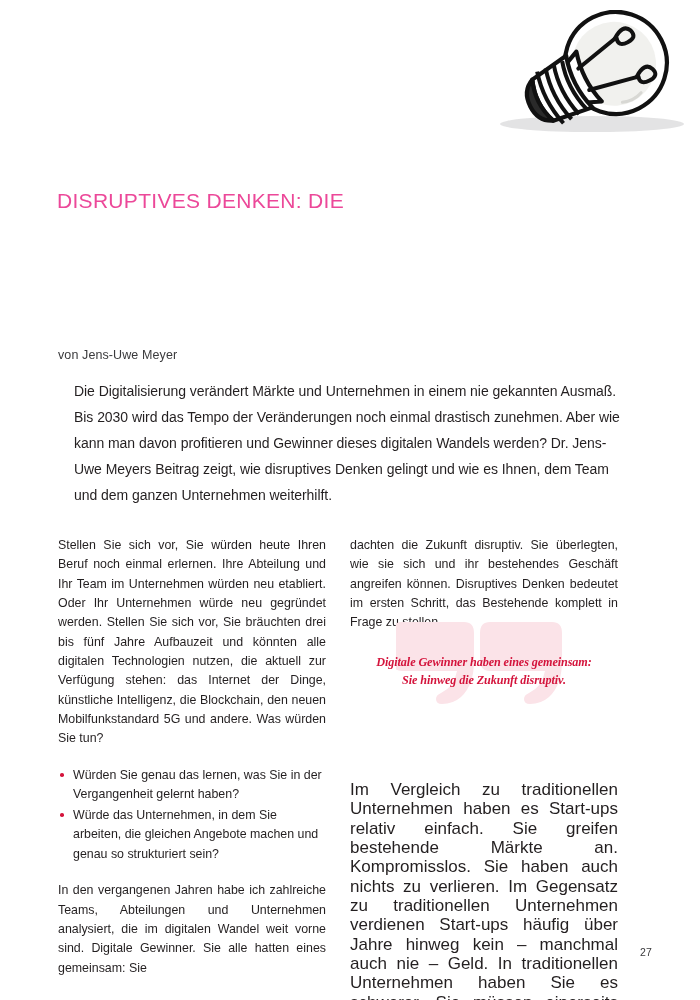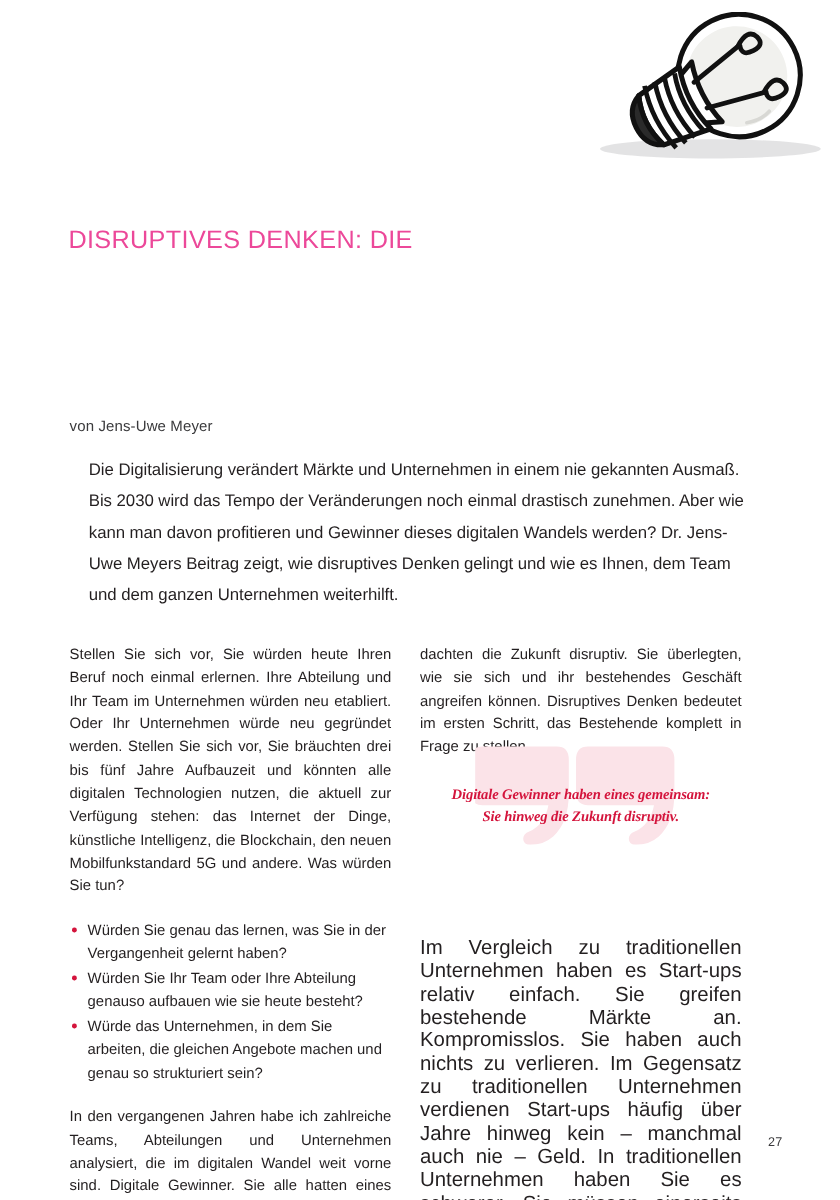--- a/index.html
+++ b/index.html
@@ -228,21 +228,20 @@
 
   <div class="byline">von Jens-Uwe Meyer</div>
 
   <div class="lead">Die Digitalisierung verändert Märkte und Unternehmen in einem nie gekannten Ausmaß. Bis 2030 wird das Tempo der Veränderungen noch einmal drastisch zunehmen. Aber wie kann man davon profitieren und Gewinner dieses digitalen Wandels werden? Dr. Jens-Uwe Meyers Beitrag zeigt, wie disruptives Denken gelingt und wie es Ihnen, dem Team und dem ganzen Unternehmen weiterhilft.</div>
 
   <div class="col col-left">
     <p>Stellen Sie sich vor, Sie würden heute Ihren Beruf noch einmal erlernen. Ihre Abteilung und Ihr Team im Unternehmen würden neu etabliert. Oder Ihr Unternehmen würde neu gegründet werden. Stellen Sie sich vor, Sie bräuchten drei bis fünf Jahre Aufbauzeit und könnten alle digitalen Technologien nutzen, die aktuell zur Verfügung stehen: das Internet der Dinge, künstliche Intelligenz, die Blockchain, den neuen Mobilfunkstandard 5G und andere. Was würden Sie tun?</p>
 
     <ul class="bullets">
       <li>Würden Sie genau das lernen, was Sie in der Vergangenheit gelernt haben?</li>
-      <li>Würden Sie Ihr Team oder Ihre Abteilung genauso aufbauen wie sie heute besteht?</li>
       <li>Würde das Unternehmen, in dem Sie arbeiten, die gleichen Angebote machen und genau so strukturiert sein?</li>
     </ul>
 
     <p class="last" style="margin-top:17px">In den vergangenen Jahren habe ich zahlreiche Teams, Abteilungen und Unternehmen analysiert, die im digitalen Wandel weit vorne sind. Digitale Gewinner. Sie alle hatten eines gemeinsam: Sie</p>
   </div>
 
   <div class="col col-right">
     <p class="last">dachten die Zukunft disruptiv. Sie überlegten, wie sie sich und ihr bestehendes Geschäft angreifen können. Disruptives Denken bedeutet im ersten Schritt, das Bestehende komplett in Frage zu stellen.</p>
   </div>
 

